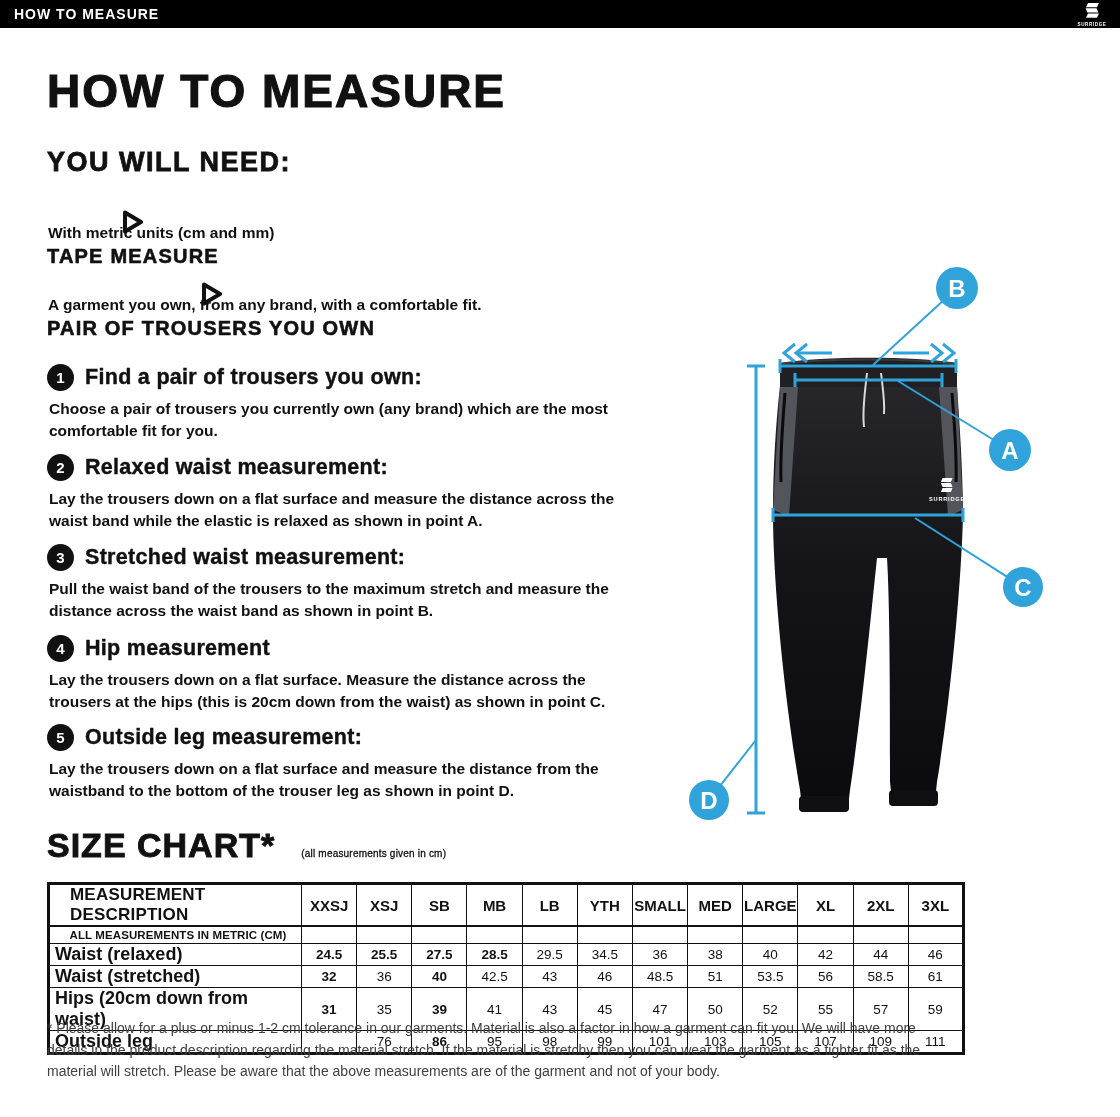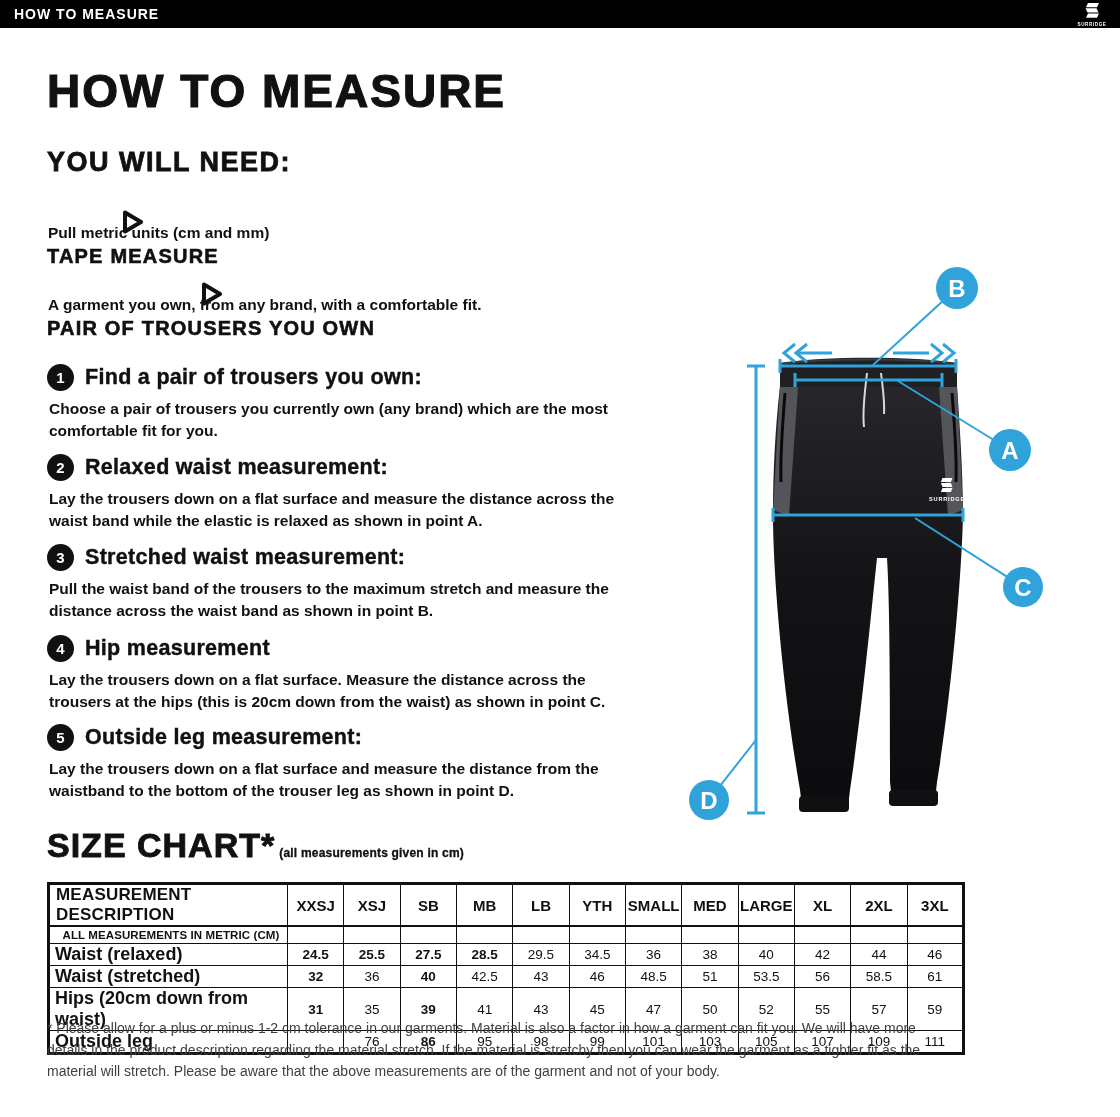--- a/index.html
+++ b/index.html
@@ -27,26 +27,26 @@
   
   .step{position:absolute;left:47px;width:600px;}
   .step-head{display:flex;align-items:center;gap:11px;}
   .badge{width:27px;height:27px;border-radius:50%;background:#111;color:#fff;font-size:15px;
       font-weight:800;display:flex;align-items:center;justify-content:center;flex:0 0 27px;}
   .step-title{margin:0;font-size:21.5px;font-weight:800;letter-spacing:0.3px;-webkit-text-stroke:0.4px #111;white-space:nowrap;}
   .step-body{margin:7px 0 0 2px;font-size:15.5px;font-weight:700;line-height:1.42;width:600px;}
   
   .size-h{position:absolute;left:47px;top:826px;font-size:34px;font-weight:900;letter-spacing:1px;
       -webkit-text-stroke:0.9px #111;white-space:nowrap;}
-  .size-h .sub{font-size:12px;font-weight:700;letter-spacing:0.2px;-webkit-text-stroke:0.3px #111;margin-left:4px;}
+  .size-h .sub{font-size:10px;font-weight:400;letter-spacing:0.2px;-webkit-text-stroke:0.3px #111;margin-left:26px;}
   #size-table{position:absolute;left:47px;top:882px;width:918px;border-collapse:collapse;
       table-layout:fixed;border:3px solid #111;}
   #size-table th,#size-table td{border:1.6px solid #111;padding:0;}
   #size-table thead th{height:27px;font-size:15px;font-weight:800;text-align:center;border-bottom:2.5px solid #111;}
-  #size-table thead th:first-child{width:231px;font-size:17px;text-align:left;padding-left:6px;letter-spacing:0.2px;}
+  #size-table thead th:first-child{width:231px;font-size:17px;text-align:left;padding-left:20px;letter-spacing:0.2px;}
   .metric-row td{height:16px;}
   .metric-label{font-size:11.5px;font-weight:700;text-align:center;padding-left:5px !important;letter-spacing:0.1px;}
   .data-row td{height:19px;font-size:13.5px;text-align:center;font-weight:400;}
   .data-row .row-label{text-align:left;padding-left:5px !important;font-weight:700;font-size:18px;}
   .data-row td.b{font-weight:700;}
   
   .footnote{position:absolute;left:47px;top:1018px;width:885px;margin:0;font-size:14px;
       font-weight:400;line-height:1.55;color:#404040;}
   
   .figure{position:absolute;left:685px;top:260px;width:435px;height:580px;}
@@ -75,21 +75,21 @@
 
 
   <div class="need-item" style="top:210px">
     <span class="tri-icon">
       <svg width="21" height="24" viewBox="0 0 21 24">
           <polygon points="3,2.5 19,12 3,21.5" fill="#fff" stroke="#111" stroke-width="4" stroke-linejoin="round"></polygon>
         </svg>
     </span>
     <span class="need-label">TAPE MEASURE</span>
   </div>
-  <p class="need-desc" style="top:224px">Pull metric units (cm and mm)</p>
+  <p class="need-desc" style="top:224px">With metric units (cm and mm)</p>
 
   <div class="need-item" style="top:282px">
     <span class="tri-icon">
       <svg width="21" height="24" viewBox="0 0 21 24">
           <polygon points="3,2.5 19,12 3,21.5" fill="#fff" stroke="#111" stroke-width="4" stroke-linejoin="round"></polygon>
         </svg>
     </span>
     <span class="need-label">PAIR OF TROUSERS YOU OWN</span>
   </div>
   <p class="need-desc" style="top:296px">A garment you own, from any brand, with a comfortable fit.</p>

